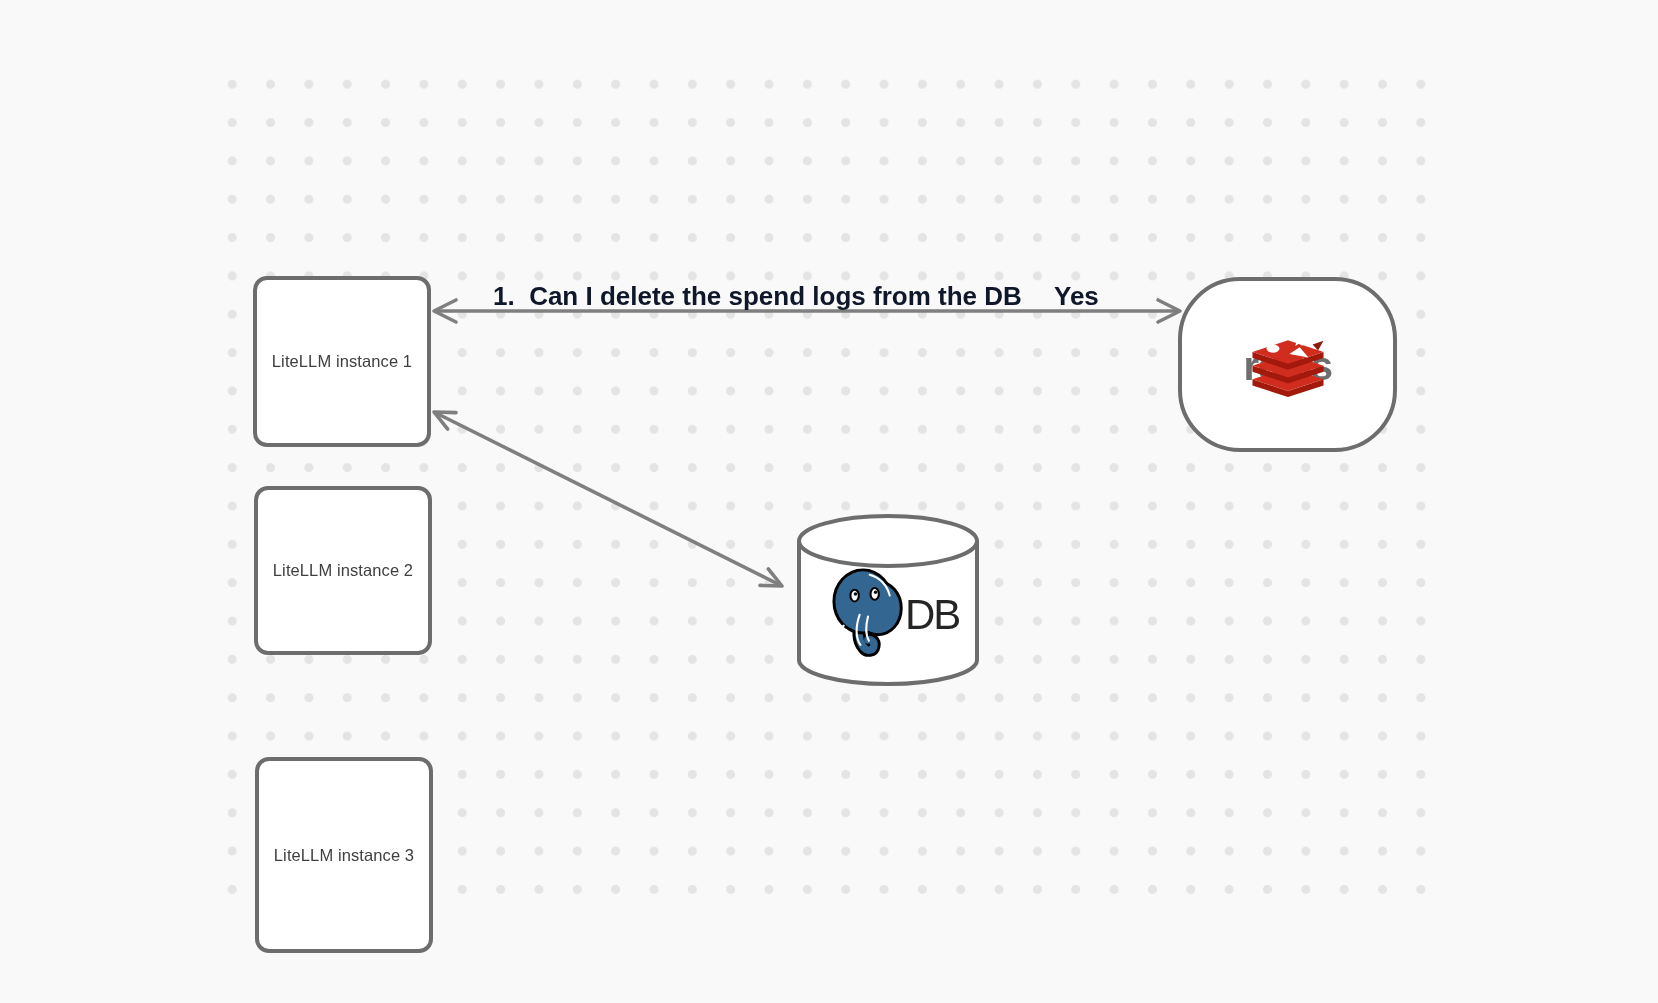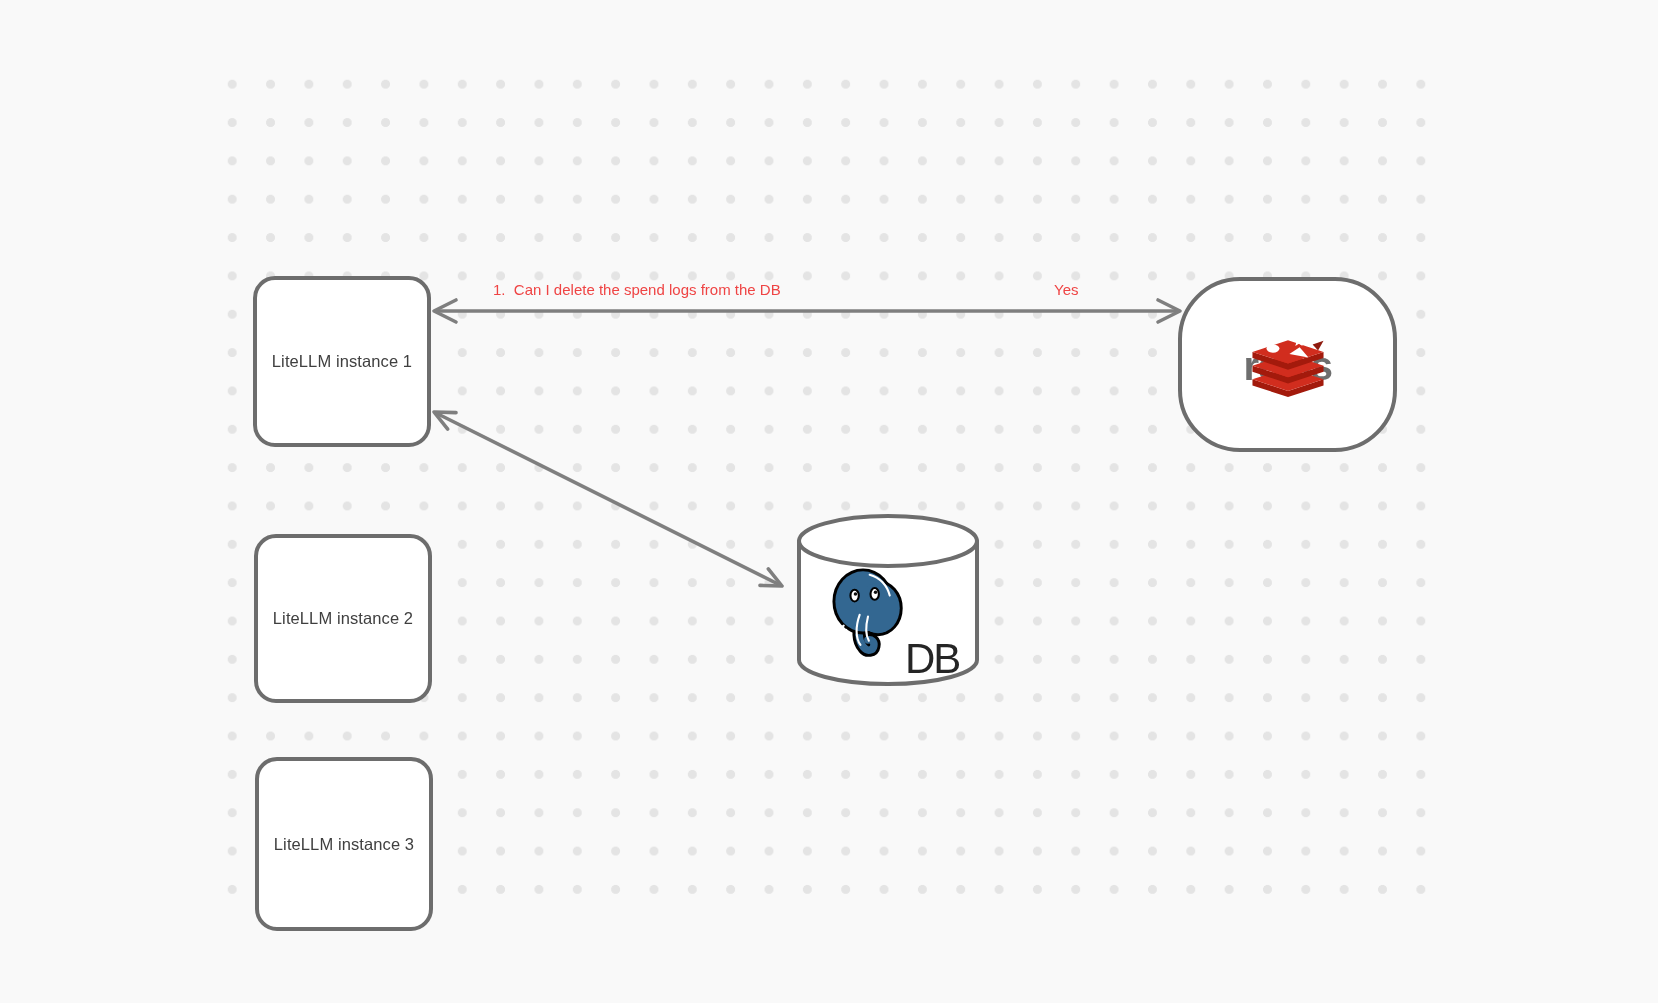--- a/index.html
+++ b/index.html
@@ -1,35 +1,35 @@
 <!DOCTYPE html>
 <html><head>
 <meta charset="utf-8">
 <style>
   html,body{margin:0;padding:0;}
   body{font-family:"Liberation Sans", sans-serif;}
   .canvas{position:relative;width:1658px;height:1003px;background:#f9f9f9;overflow:hidden;}
   .dotgrid{position:absolute;left:213px;top:65px;width:1216px;height:836px;
     background-image:radial-gradient(circle at 19.2px 19.2px,#e4e4e4 4.2px,rgba(0,0,0,0) 4.7px);
     background-size:38.35px 38.35px;}
-  .node-box{position:absolute;background:#ffffff;border:4px solid #6d6d6d;border-radius:22px;
+  .node-box{position:absolute;background:#ffffff;border:4px solid #6d6d6d;border-radius:14px;
     display:flex;align-items:center;justify-content:center;box-sizing:border-box;}
   .node-box .lbl{font-size:16.5px;color:#3f3f3f;letter-spacing:.1px;}
   .box1{left:253px;top:276px;width:178px;height:171px;}
-  .box2{left:254px;top:534px;width:178px;height:169px;}
-  .box3{left:255px;top:757px;width:178px;height:174px;}
+  .box2{left:254px;top:486px;width:178px;height:169px;}
+  .box3{left:255px;top:757px;width:178px;height:196px;}
   .redis-node{position:absolute;left:1178px;top:277px;width:219px;height:175px;
     background:#ffffff;border:4px solid #6d6d6d;border-radius:62px;box-sizing:border-box;
     display:flex;flex-direction:column;align-items:center;justify-content:center;padding-top:4px;}
   .redis-word{font-size:40px;font-weight:bold;color:#6e6e6e;letter-spacing:-1.5px;line-height:1;margin-top:-2px;}
-  .arrow-label{position:absolute;font-size:15px;font-weight:normal;color:#ef4444;white-space:pre;line-height:1.2;}
+  .arrow-label{position:absolute;font-size:26px;font-weight:bold;color:#0f172a;white-space:pre;line-height:1.2;}
   .lab1{left:493px;top:281px;}
   .lab-yes{left:1054px;top:281px;}
   .lab2{left:572px;top:448px;}
-  .db-label{position:absolute;left:905px;top:594px;font-size:42px;color:#252525;letter-spacing:-2px;line-height:1;margin-top:44px;}
+  .db-label{position:absolute;left:905px;top:594px;font-size:42px;color:#252525;letter-spacing:-2px;line-height:1;}
   svg{position:absolute;display:block;}
   .overlay{left:0;top:0;}
 </style>
 </head>
 <body>
 
 <div class="canvas">
   <div class="dotgrid"></div>
 
   <div class="node-box box1">

